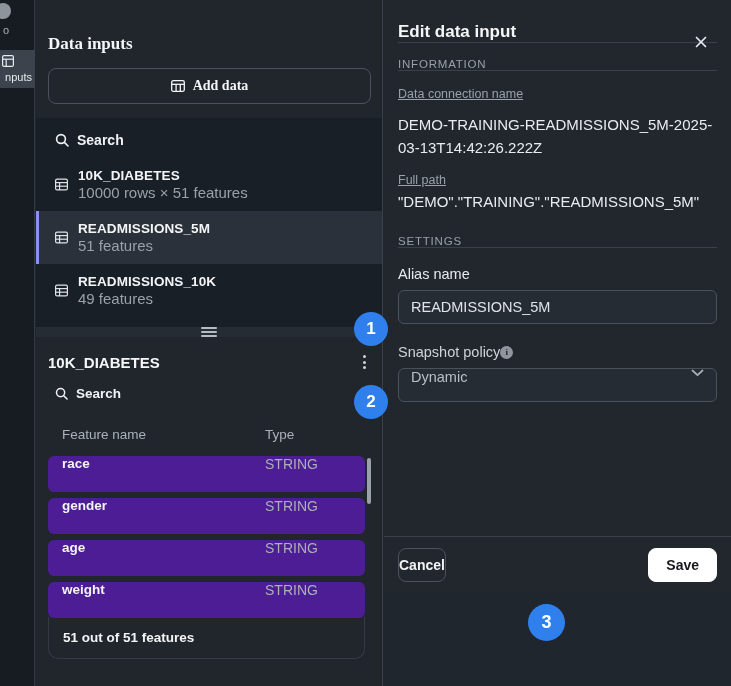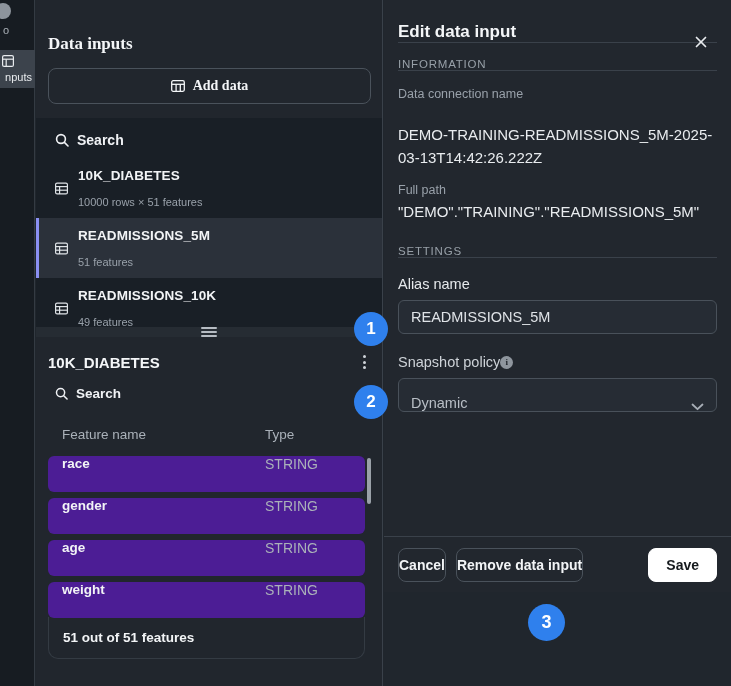--- a/index.html
+++ b/index.html
@@ -29,21 +29,21 @@
                   background:transparent; border:1px solid #4a525b; border-radius:8px;
                   color:#f4f6f8; font-family:inherit; font-size:14px; font-weight:700;
                   display:flex; align-items:center; justify-content:center; gap:8px; cursor:pointer; }
   .lp-list { position:absolute; top:118px; left:0; width:100%; height:209px; background:#191f26; }
   .search-row { display:flex; align-items:center; gap:8px; padding:14px 12px 10px 19px;
                 color:#f0f2f5; font-size:14px; font-weight:700; cursor:text; }
   .ds-item { position:relative; display:flex; align-items:center; gap:10px; padding:10px 12px 10px 19px;
              min-height:48px; cursor:pointer; }
   .ds-item .ds-icon { color:#dfe3e7; flex:0 0 auto; }
   .ds-name { font-size:13.5px; font-weight:700; color:#f2f4f6; letter-spacing:.1px; }
-  .ds-meta { font-size:11px; color:#99a1aa; margin-top:13px; }
+  .ds-meta { font-size:15px; color:#99a1aa; margin-top:1px; }
   .ds-item.selected { background:#2b313a; border-left:3px solid #8a8ff2; padding-left:16px; }
   .ds-item.last { padding-bottom:0; min-height:42px; overflow:hidden; }
 
   .drag-band { position:absolute; top:327px; left:0; width:100%; height:10px; background:#262c33;
                display:flex; align-items:center; justify-content:center; cursor:row-resize; }
   .drag-handle { width:16px; display:flex; flex-direction:column; gap:2px; }
   .drag-handle i { display:block; height:2px; background:#b6bcc3; border-radius:1px; }
 
   .lp-detail { position:absolute; top:337px; left:0; width:100%; height:349px; background:#21262d; }
   .dt-title-row { position:absolute; top:16px; left:12px; right:12px; display:flex;
@@ -71,35 +71,35 @@
   
   .right { position:absolute; left:384px; top:0; width:347px; height:592px; background:#22272e;
            padding:0 14px; }
   .ep-title { margin-top:22px; font-size:17px; font-weight:700; color:#f4f6f8; }
   .close-btn { position:absolute; top:33px; right:18px; width:18px; height:18px; border:none;
                background:transparent; color:#e8ebee; cursor:pointer; padding:0; }
   hr.sep { border:none; border-top:1px solid #3a414a; margin:0 0; }
   .hr1 { margin-top:17px; }
   .section-label { margin-top:15px; font-size:11.5px; letter-spacing:.8px; color:#98a0a8; }
   .hr2 { margin-top:6px; }
-  .field-label { margin-top:16px; font-size:12.5px; color:#99a1aa; }
-  .field-value { margin-top:22px; font-size:15px; color:#e9ecef; line-height:23px;
+  .field-label { margin-top:16px; font-size:12.5px; color:#99a1aa;text-decoration:underline; }
+  .field-value { margin-top:12px; font-size:15px; color:#e9ecef; line-height:23px;
                  word-break:break-all; }
   .settings-label { margin-top:22px; }
   .input-label { margin-top:18px; font-size:14.5px; color:#e6e9ec; }
   .text-input { margin-top:8px; width:319px; height:34px; background:#262c34;
                 border:1px solid #49515a; border-radius:6px; color:#dfe3e7;
                 font-family:inherit; font-size:14.5px; padding:0 12px; }
   .snap-label-row { margin-top:20px; display:flex; align-items:center; 
                     font-size:14.5px; color:#ced3d8; }
   .info-dot { width:13px; height:13px; border-radius:50%; background:#8f969e; color:#22272e;
               font-size:9px; font-weight:700; display:inline-flex; align-items:center;
               justify-content:center; font-family:"Liberation Serif", serif; }
   .select-box { margin-top:8px; width:319px; height:34px; background:#262c34;
-                border:1px solid #49515a; border-radius:6px; display:flex; align-items:flex-end;
+                border:1px solid #49515a; border-radius:6px; display:flex; align-items:flex-start;
                 justify-content:space-between; padding:0 12px; cursor:pointer; }
   .select-box .sel-val { font-size:14.5px; color:#b9bfc6; }
   .ep-footer { position:absolute; left:0; bottom:0; width:347px; border-top:1px solid #3a414a;
                padding:11px 14px 0 14px; height:56px; display:flex; gap:10px; align-items:flex-start; }
   .btn { height:34px; border-radius:8px; font-family:inherit; font-size:14px; font-weight:700;
          cursor:pointer; padding:0 0; }
   .btn-outline { background:transparent; border:1.5px solid #4a525b; color:#f2f4f6; }
   .btn-save { background:#ffffff; border:1.5px solid #ffffff; color:#15191d; margin-left:auto;
               padding:0 17px; }
 
@@ -297,21 +297,20 @@
       <span class="sel-val">Dynamic</span>
       <span>
         <svg width="13" height="8" viewBox="0 0 13 8">
             <polyline points="1.5,1.5 6.5,6.2 11.5,1.5" fill="none" stroke="#a7aeb6" stroke-width="1.8" stroke-linecap="round" stroke-linejoin="round"></polyline>
           </svg>
       </span>
     </div>
 
     <div class="ep-footer">
       <button class="btn btn-outline">Cancel</button>
-      <button class="btn btn-outline">Remove data input</button>
       <button class="btn btn-save">Save</button>
     </div>
   </section>
 
   <div class="ann ann-1">1</div>
   <div class="ann ann-2">2</div>
   <div class="ann ann-3">3</div>
 
 </div>
 

